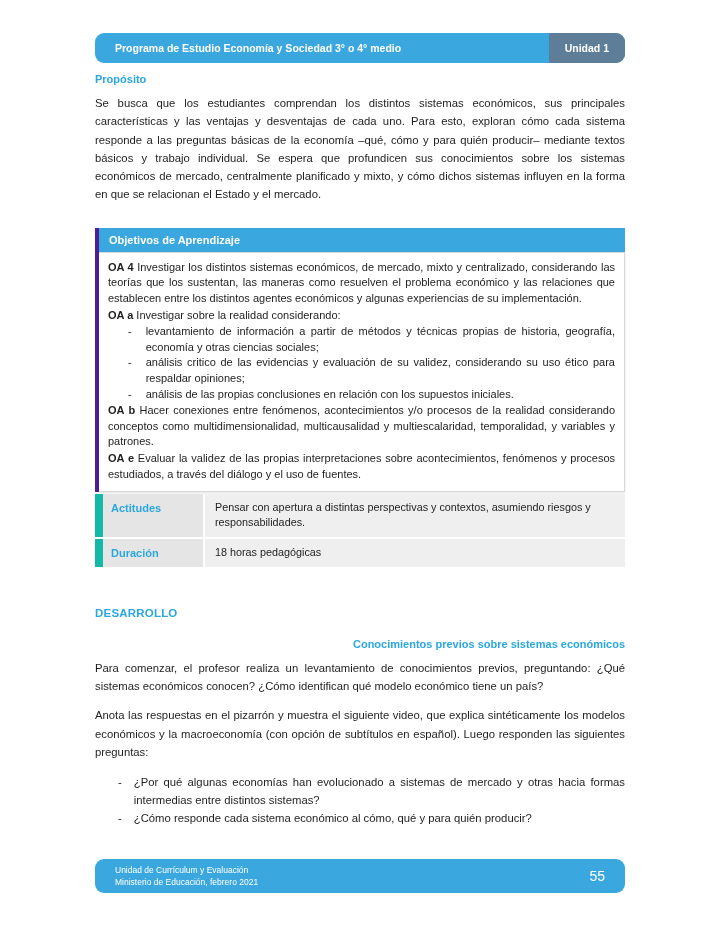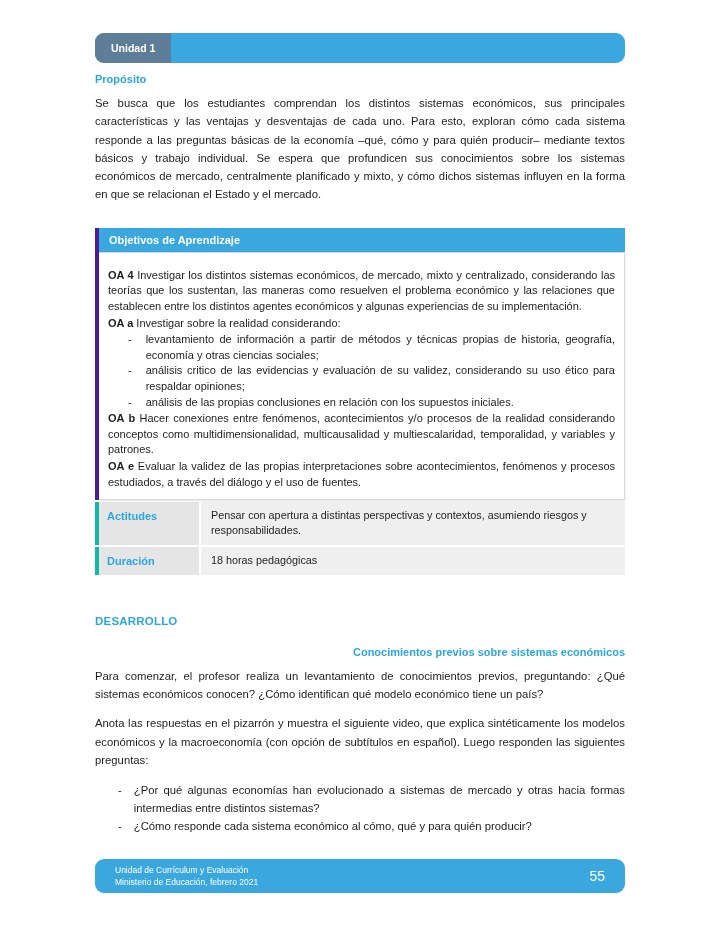--- a/index.html
+++ b/index.html
@@ -73,41 +73,41 @@
     background: #3BA7DF;
     color: #ffffff;
     font-size: 11px;
     font-weight: bold;
     padding: 6px 10px;
   }
   .obj-body {
     background: #ffffff;
     border: 1px solid #d9d9d9;
     border-left: none;
-    padding: 14px 9px 8px 9px;
+    padding: 6px 9px 8px 9px;
     box-shadow: 0 1px 2px rgba(0,0,0,0.12);
   }
   .oa-para {
     margin: 1px 0;
     font-size: 11px;
     line-height: 1.42;
     text-align: justify;
   }
   .oa-label { font-weight: bold; }
   .dash-list { margin: 0 0 0 20px; }
   .dash-item {
     display: flex;
     gap: 14px;
     font-size: 11px;
     line-height: 1.42;
   }
   .dash-item .marker { flex: 0 0 auto; }
   .dash-item .itext { text-align: justify; }
 
-  .meta-row { display: flex; margin-top: 2px; border-left: 4px solid #14b8a6; }
+  .meta-row { display: flex; margin-top: 2px; border-left: 8px solid #14b8a6; }
   .meta-label {
     flex: 0 0 84px;
     background: #E5E5E5;
     color: #2BA7E0;
     font-size: 11px;
     font-weight: bold;
     padding: 8px 8px;
   }
   .meta-value {
     flex: 1;
@@ -163,20 +163,21 @@
   .footer-lines { font-size: 8.5px; line-height: 1.45; }
   .footer-page { font-size: 14px; }
 </style>
 </head>
 <body>
 
 <div class="page">
   <div class="content">
 
     <div class="top-bar">
+      <span class="top-bar-title">Programa de Estudio Economía y Sociedad 3° o 4° medio</span>
       <span class="unit-badge">Unidad 1</span>
     </div>
 
 
     <div class="blue-subheading">Propósito</div>
 
     <p class="para">Se busca que los estudiantes comprendan los distintos sistemas económicos, sus principales características y las ventajas y desventajas de cada uno. Para esto, exploran cómo cada sistema responde a las preguntas básicas de la economía –qué, cómo y para quién producir– mediante textos básicos y trabajo individual. Se espera que profundicen sus conocimientos sobre los sistemas económicos de mercado, centralmente planificado y mixto, y cómo dichos sistemas influyen en la forma en que se relacionan el Estado y el mercado.</p>
 
     <div class="obj-table">
       <div class="obj-header">Objetivos de Aprendizaje</div>

